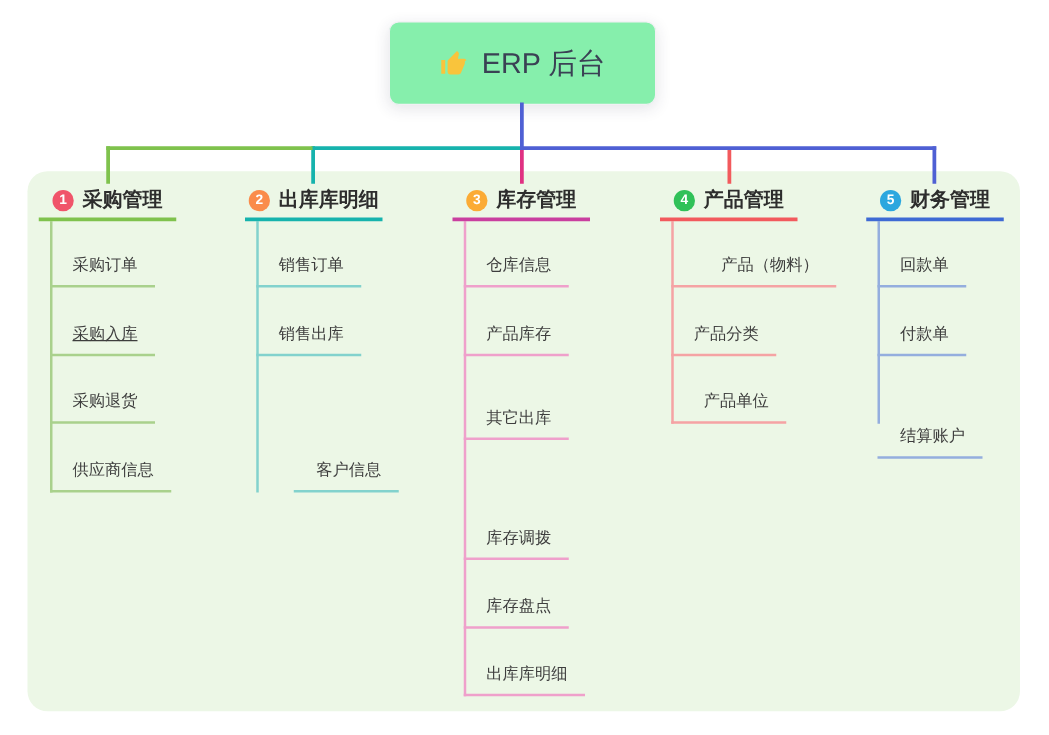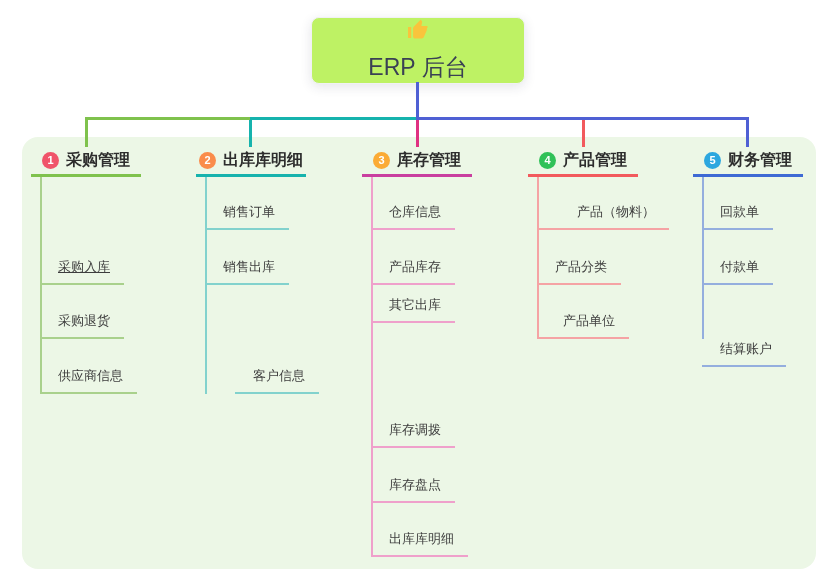--- a/index.html
+++ b/index.html
@@ -6,24 +6,24 @@
   .stage {
     position:relative; width:839px; height:588px; overflow:hidden;
     font-family:"Liberation Sans","DejaVu Sans",sans-serif; background:#ffffff;
   }
   .panel {
     position:absolute; left:22px; top:137px; width:794px; height:432px;
     border-radius:16px;
   }
   .root-card {
     position:absolute; left:311px; top:17px; width:212px; height:65px;
-    background:#bef264; border:1px solid #f1f1f4; border-radius:8px;
+    background:#86efac; border:1px solid #f1f1f4; border-radius:8px;
     box-shadow:0 3px 12px rgba(40,45,70,.12);
-    display:flex; align-items:center; justify-content:space-between; gap:10px;
-    font-size:23px; font-weight:500; color:#3a4154;flex-direction:column;
+    display:flex; align-items:center; justify-content:center; gap:10px;
+    font-size:23px; font-weight:500; color:#3a4154;
   }
   .hseg { position:absolute; height:3px; top:117px; z-index:2; }
   .vroot { position:absolute; width:3px; left:416px; top:82px; height:38px; z-index:3; }
   .drop { position:absolute; width:3px; z-index:1; }
   .blabel {
     position:absolute; top:147px; width:110px; height:27px; z-index:4;
     display:flex; align-items:center; justify-content:center; gap:7px;
     border-bottom:3px solid #999; font-size:16px; font-weight:600; color:#2d2d2d;
   }
   .badge {
@@ -62,41 +62,42 @@
   <div class="drop" style="left: 249px; top: 117px; height: 30px; background-color: rgb(22, 179, 173);"></div>
   <div class="drop" style="left: 416px; top: 120px; height: 27px; background-color: rgb(224, 49, 130);"></div>
   <div class="drop" style="left: 582px; top: 120px; height: 27px; background-color: rgb(242, 90, 93);"></div>
   <div class="drop" style="left: 746px; top: 117px; height: 30px; background-color: rgb(79, 96, 212);"></div>
 
   <div class="blabel" style="left: 31px; border-color: rgb(127, 194, 77);">
     <span class="badge" style="background-color: rgb(240, 84, 106);">1</span>
     <span>采购管理</span>
   </div>
   <div class="trunk" style="left: 40px; height: 217px; background-color: rgb(169, 209, 140);"></div>
+  <div class="child" style="left: 40px; top: 202px; border-color: rgb(169, 209, 140);">采购订单</div>
   <div class="child" style="left: 40px; top: 257px; border-color: rgb(169, 209, 140); text-decoration: underline;">采购入库</div>
   <div class="child" style="left: 40px; top: 311px; border-color: rgb(169, 209, 140);">采购退货</div>
   <div class="child" style="left: 40px; top: 366px; border-color: rgb(169, 209, 140);">供应商信息</div>
 
   <div class="blabel" style="left: 196px; border-color: rgb(22, 179, 173);">
     <span class="badge" style="background-color: rgb(250, 140, 75);">2</span>
     <span>出库库明细</span>
   </div>
   <div class="trunk" style="left: 205px; height: 217px; background-color: rgb(130, 210, 205);"></div>
   <div class="child" style="left: 205px; top: 202px; border-color: rgb(130, 210, 205);">销售订单</div>
   <div class="child" style="left: 205px; top: 257px; border-color: rgb(130, 210, 205);">销售出库</div>
   <div class="child" style="left: 205px; top: 366px; border-color: rgb(130, 210, 205); margin-left: 30px;">客户信息</div>
 
   <div class="blabel" style="left: 362px; border-color: rgb(201, 63, 159);">
     <span class="badge" style="background-color: rgb(251, 171, 53);">3</span>
     <span>库存管理</span>
   </div>
   <div class="trunk" style="left: 371px; height: 380px; background-color: rgb(239, 160, 203);"></div>
   <div class="child" style="left: 371px; top: 202px; border-color: rgb(239, 160, 203);">仓库信息</div>
   <div class="child" style="left: 371px; top: 257px; border-color: rgb(239, 160, 203);">产品库存</div>
-  <div class="child" style="left: 371px; top: 295px; border-color: rgb(239, 160, 203);">其它出库</div>
+  <div class="child" style="left: 371px; top: 324px; border-color: rgb(239, 160, 203);">其它出库</div>
   <div class="child" style="left: 371px; top: 420px; border-color: rgb(239, 160, 203);">库存调拨</div>
   <div class="child" style="left: 371px; top: 475px; border-color: rgb(239, 160, 203);">库存盘点</div>
   <div class="child" style="left: 371px; top: 529px; border-color: rgb(239, 160, 203);">出库库明细</div>
 
   <div class="blabel" style="left: 528px; border-color: rgb(242, 90, 93);">
     <span class="badge" style="background-color: rgb(48, 193, 88);">4</span>
     <span>产品管理</span>
   </div>
   <div class="trunk" style="left: 537px; height: 162px; background-color: rgb(245, 163, 164);"></div>
   <div class="child" style="left: 537px; top: 202px; border-color: rgb(245, 163, 164); padding-left: 40px;">产品（物料）</div>

